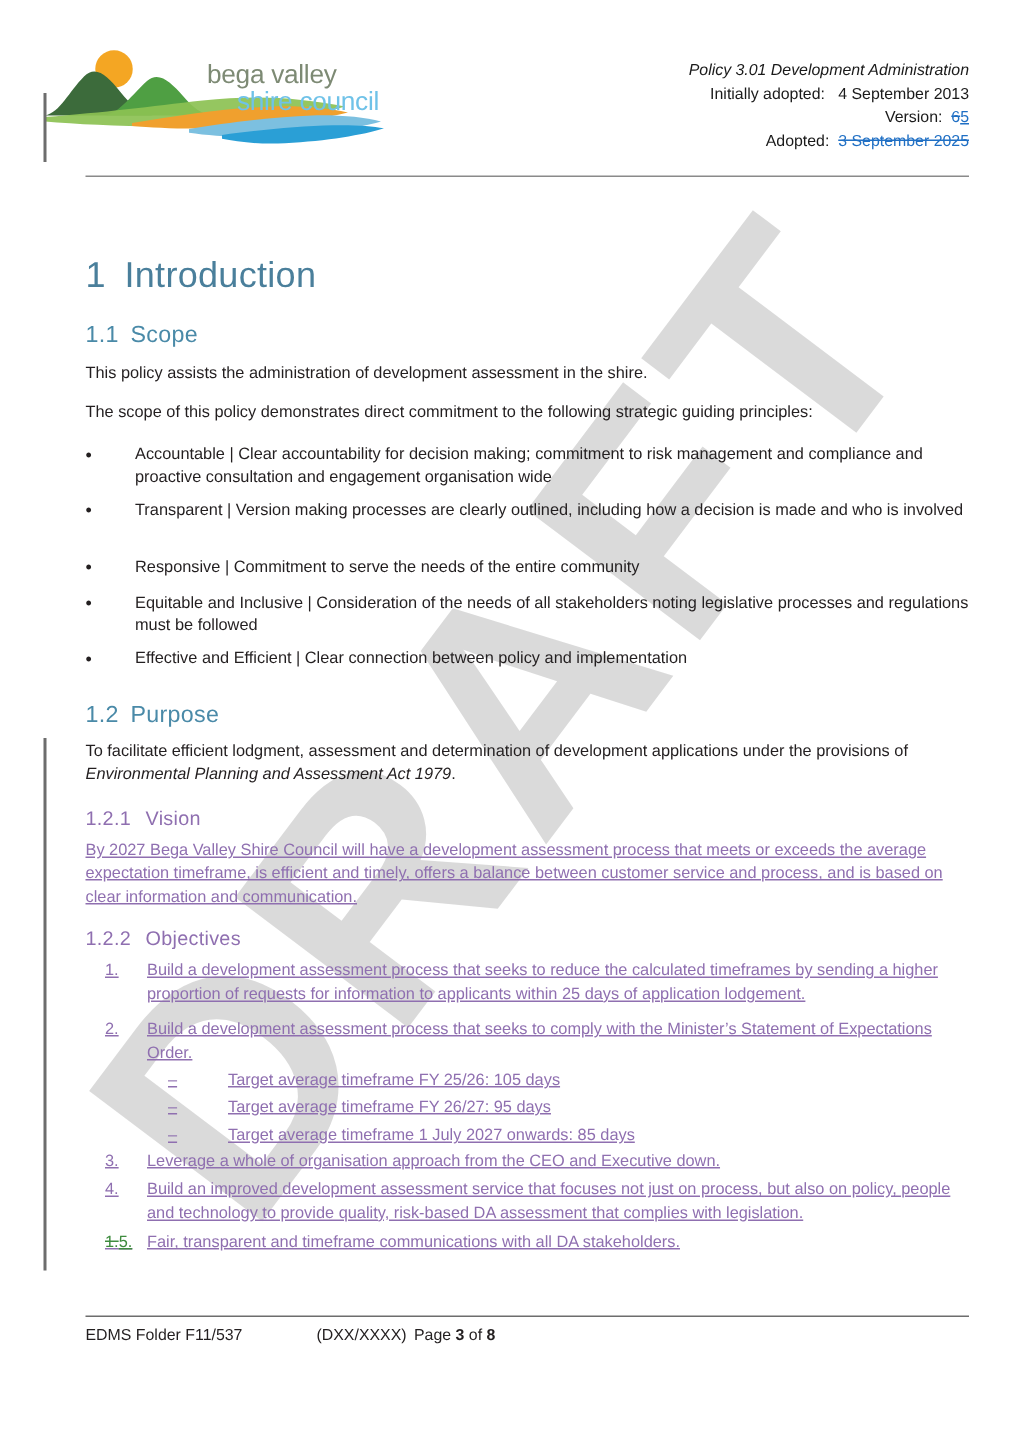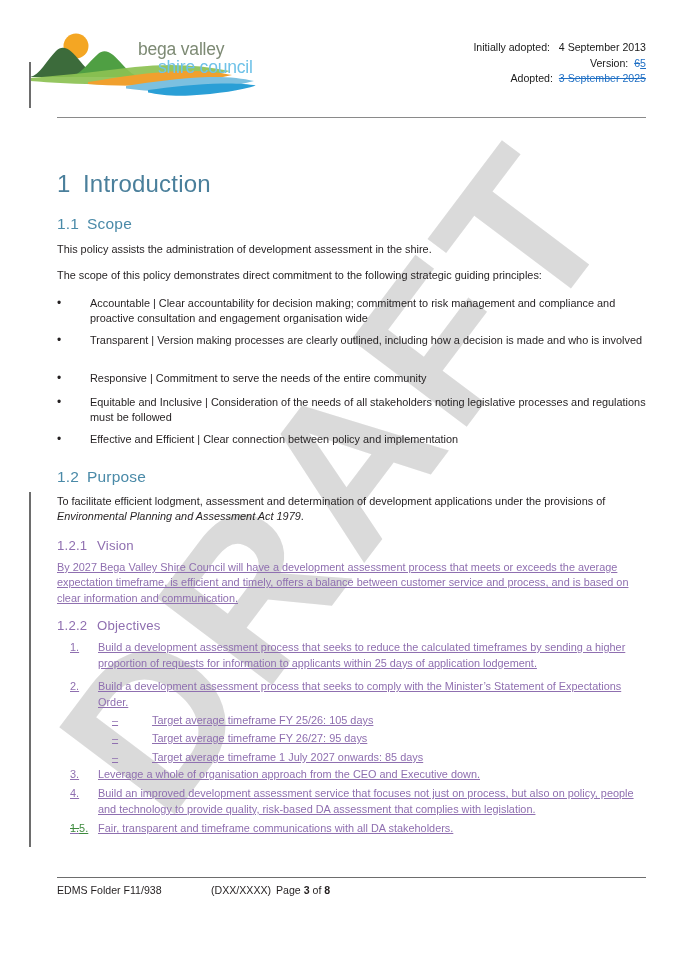--- a/index.html
+++ b/index.html
@@ -292,20 +292,21 @@
           <path d="M96 55 C120 51 150 47 178 46 C196 45.5 212 47 224 50 C206 55 180 58.5 150 60 C128 61 110 59.5 96 57.5 Z" fill="#7cc0e0"></path>
 
           <path d="M118 59 C140 56 168 53 192 52.5 C206 52.2 218 53 226 54.5 C212 59 188 63 160 64.5 C142 65.4 128 63.5 118 61.5 Z" fill="#2a9fd6"></path>
 
           <text x="108" y="24" font-family="Liberation Sans, sans-serif" font-size="17.5" fill="#7d8a74" letter-spacing="-0.2">bega valley</text>
           <text x="128" y="42" font-family="Liberation Sans, sans-serif" font-size="17.5" fill="#6fc2e8" letter-spacing="-0.2">shire council</text>
         </svg>
       </div>
 
       <div class="header-meta">
+        <div class="line-policy">Policy 3.01 Development Administration</div>
         <div>
           <span>Initially adopted:</span>
           <span>&nbsp;</span>
           <span>4 September 2013</span>
         </div>
         <div>
           <span>Version:</span>
           <span>&nbsp;</span><span class="del">6</span><span class="ins">5</span>
         </div>
         <div>
@@ -401,19 +402,19 @@
       <span class="ntext">Build an improved development assessment service that focuses not just on process, but also on policy, people and technology to provide quality, risk-based DA assessment that complies with legislation.</span>
     </div>
 
     <div class="numitem numchange" style="top:821px;">
       <span class="marker"><span class="del-green">1.</span><span class="ins-green">5.</span></span>
       <span class="ntext">Fair, transparent and timeframe communications with all DA stakeholders.</span>
     </div>
 
     <div class="footer-rule"></div>
     <div class="footer">
-      <span class="f-edms">EDMS Folder F11/938</span>
+      <span class="f-edms">EDMS Folder F11/537</span>
       <span class="f-dxx">(DXX/XXXX)</span>
       <span class="f-page"><span>Page </span><b>3</b><span> of </span><b>8</b></span>
     </div>
 
   </div>
 </div>
 
 </body></html>

